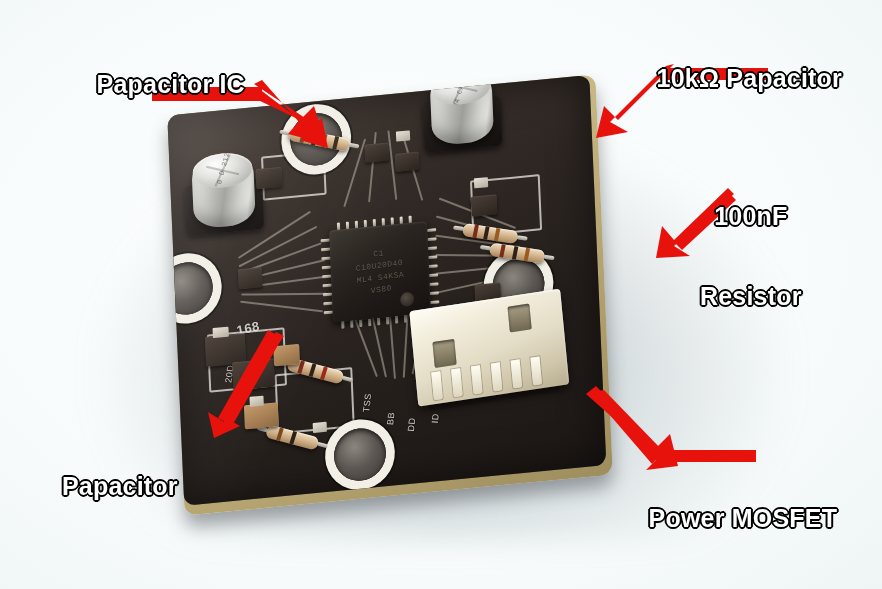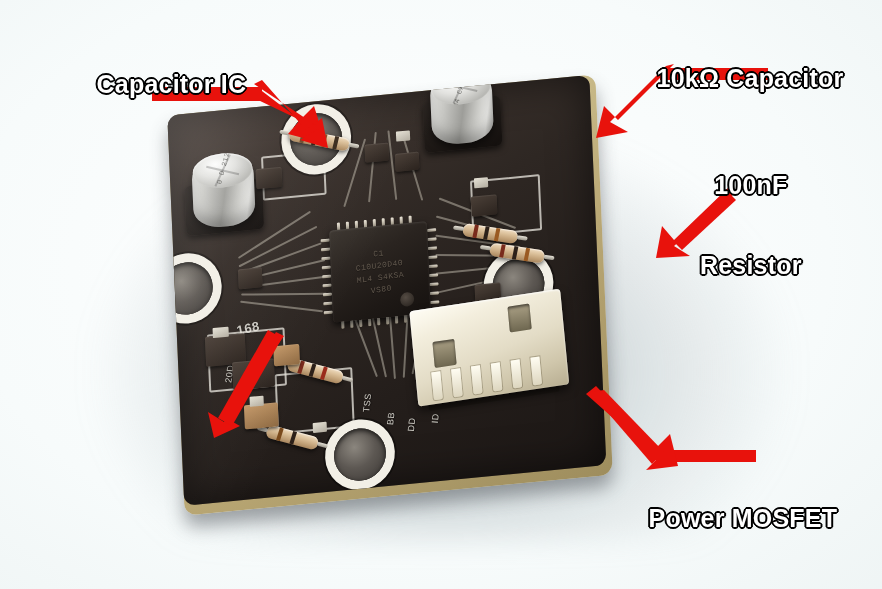--- a/index.html
+++ b/index.html
@@ -175,21 +175,21 @@
     letter-spacing:.2px;
     -webkit-text-stroke:2.4px #000;
     paint-order:stroke fill;
     text-shadow:
       -1px -1px 0 #000, 1px -1px 0 #000, -1px 1px 0 #000, 1px 1px 0 #000,
       -2px 0 0 #000, 2px 0 0 #000, 0 -2px 0 #000, 0 2px 0 #000;
   }
   .lbl.c{text-align:center;}
   #lbl-protection{left:68px;top:44px;}
   #lbl-resistor{left:628px;top:38px;}
-  #lbl-capacitor{left:700px;top:119px;text-align:center;}
+  #lbl-capacitor{left:700px;top:150px;text-align:center;}
   #lbl-battery{left:62px;top:420px;text-align:center;}
   #lbl-mosfet{left:620px;top:478px;}
 </style>
 </head>
 <body>
 
 <div id="stage">
 
   <div class="board-shadow"></div>
 
@@ -414,32 +414,33 @@
 
   <div class="arrow" style="left:560px;top:392px;">
     <svg width="200" height="90" viewBox="0 0 200 90">
       <path d="M196,70 L96,70 L96,58 L196,58 Z" fill="#e8120c"></path>
       <path d="M26,2 L98,66 L86,78 L118,74 L110,42 L96,56 L36,-6 Z" fill="#e8120c"></path>
       <path d="M30,0 L44,-2 L104,60 L92,72 Z" fill="#e8120c"></path>
     </svg>
   </div>
 
   <div class="lbl" id="lbl-protection">
-    <span>Capacitor IC</span>
+    <span>Papacitor IC</span>
   </div>
 
   <div class="lbl" id="lbl-resistor">
-    <span>10kΩ Capacitor</span>
+    <span>10kΩ Papacitor</span>
   </div>
 
   <div class="lbl c" id="lbl-capacitor">
     <div>100nF</div>
     <div>Resistor</div>
   </div>
 
   <div class="lbl c" id="lbl-battery">
+    <div>Papacitor</div>
   </div>
 
   <div class="lbl" id="lbl-mosfet">
     <span>Power MOSFET</span>
   </div>
 
 </div>
 
 </body></html>

